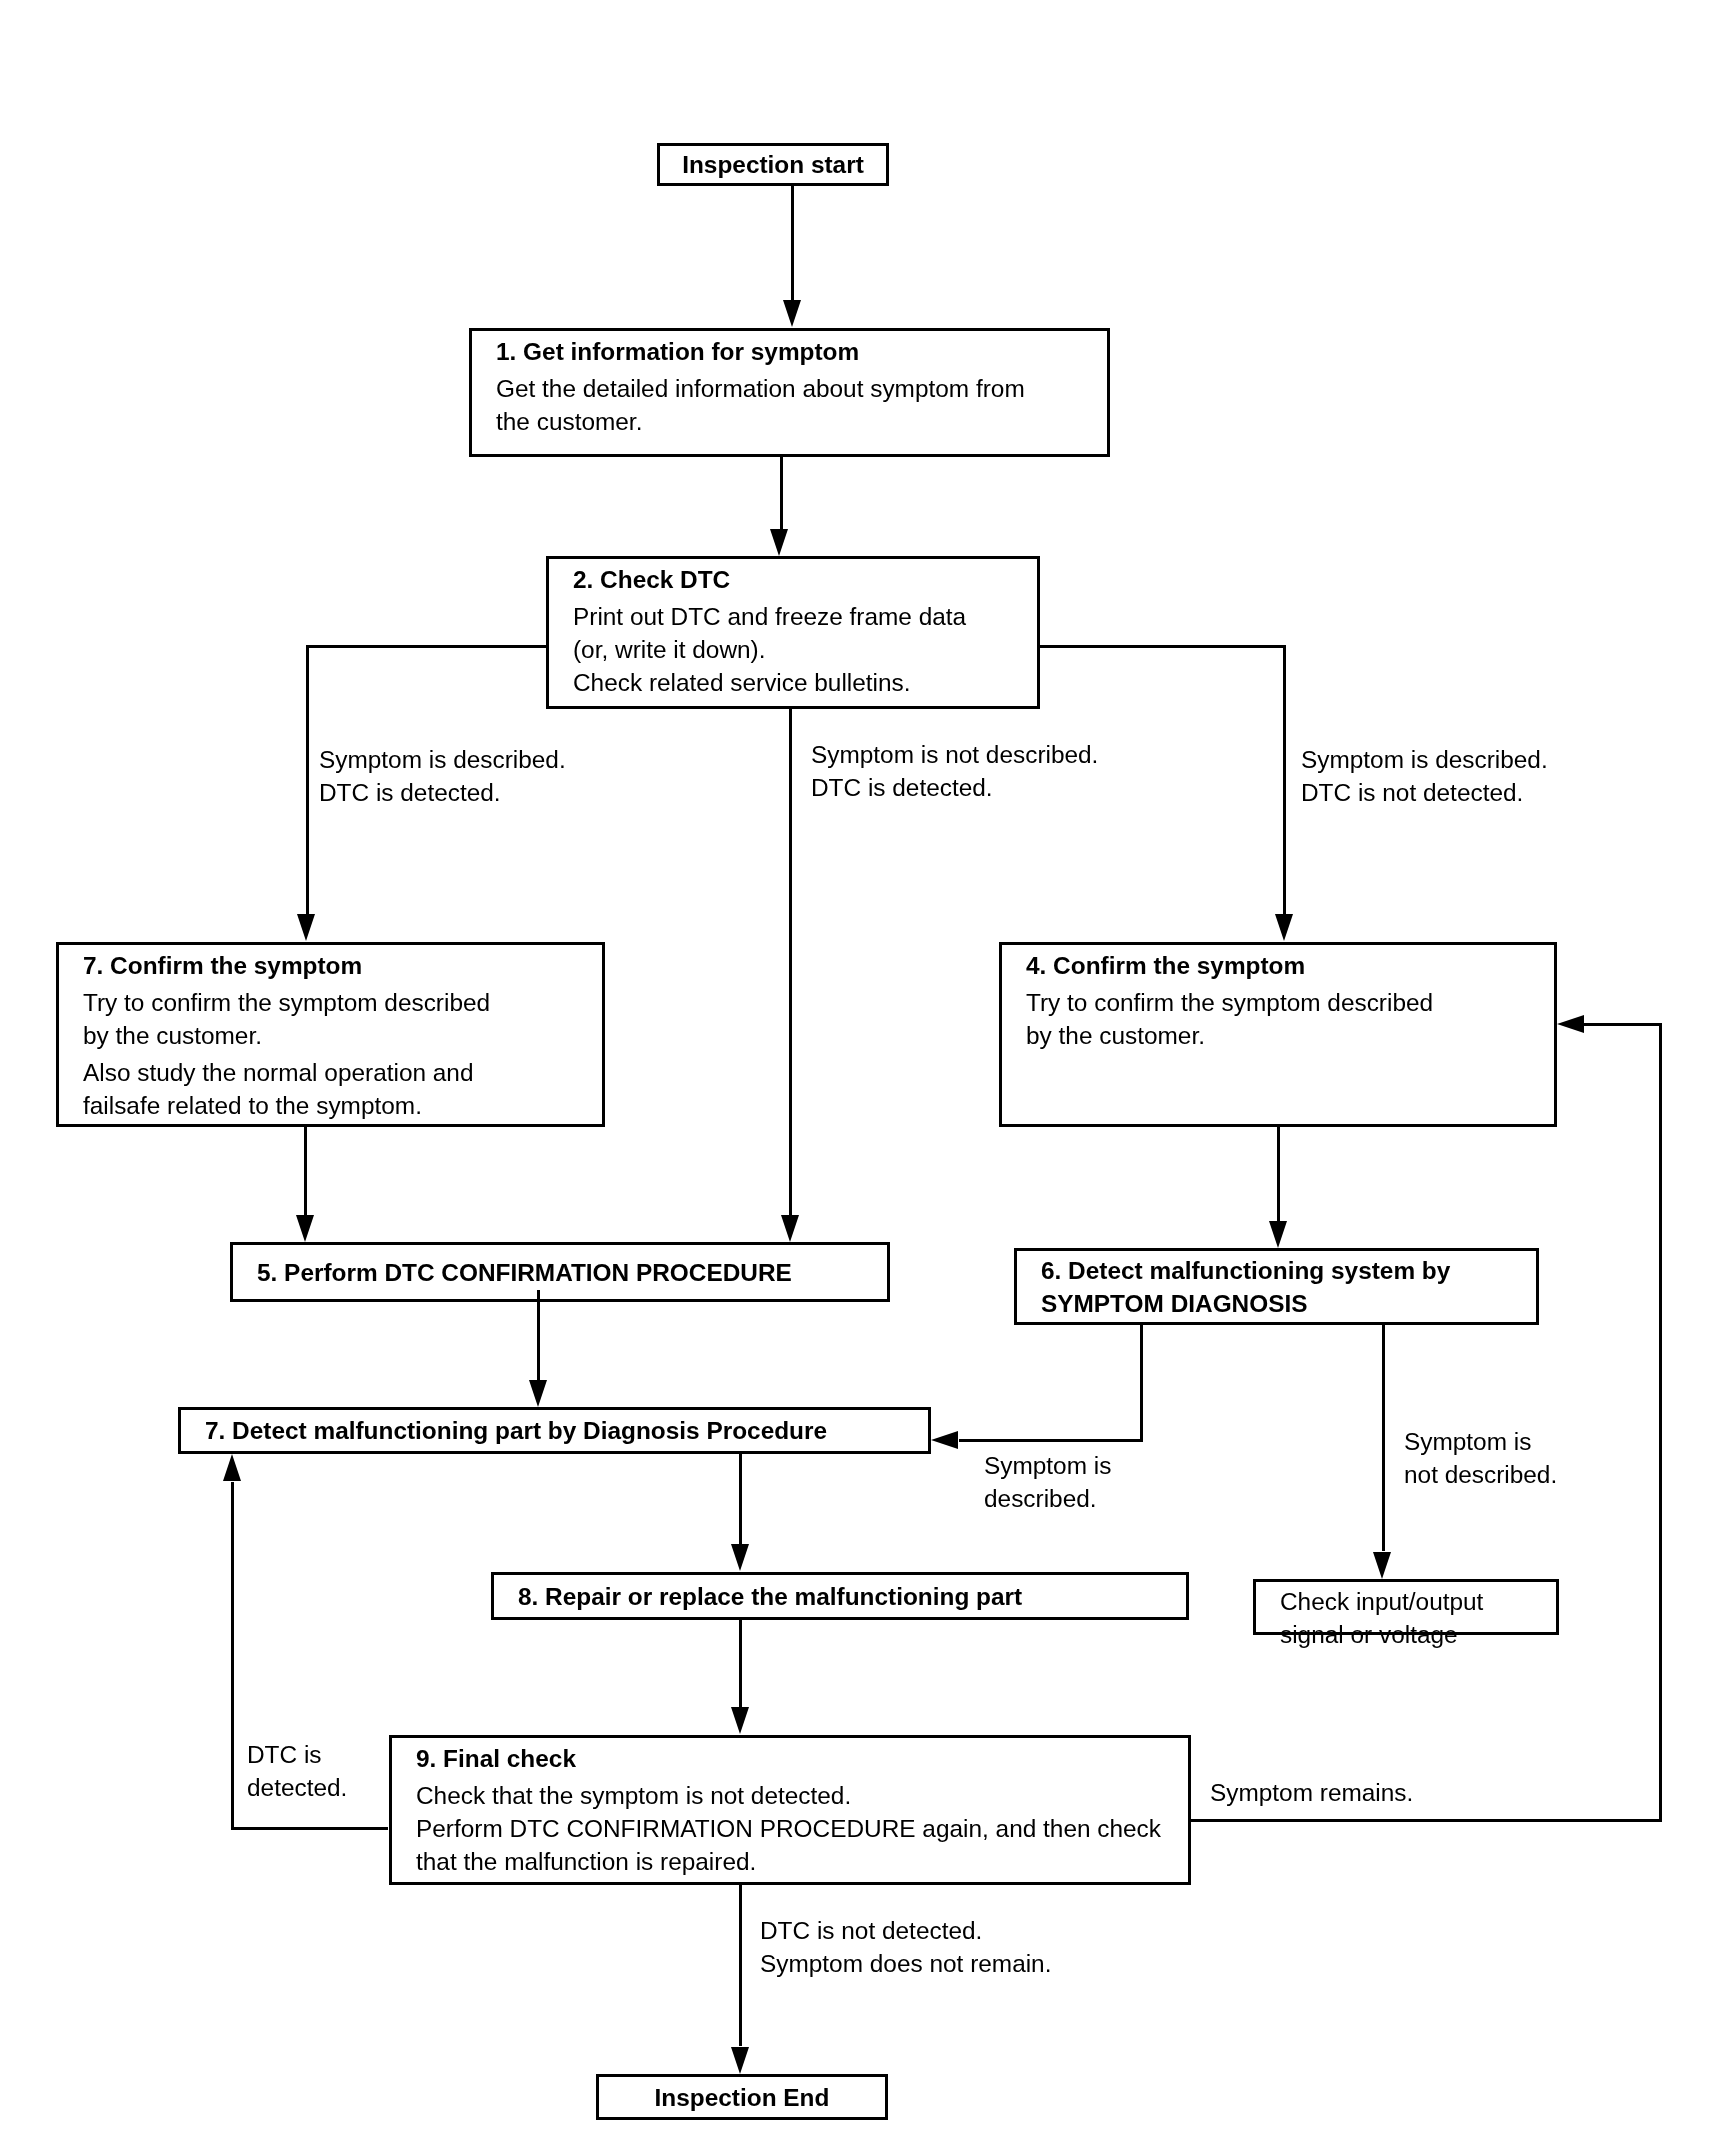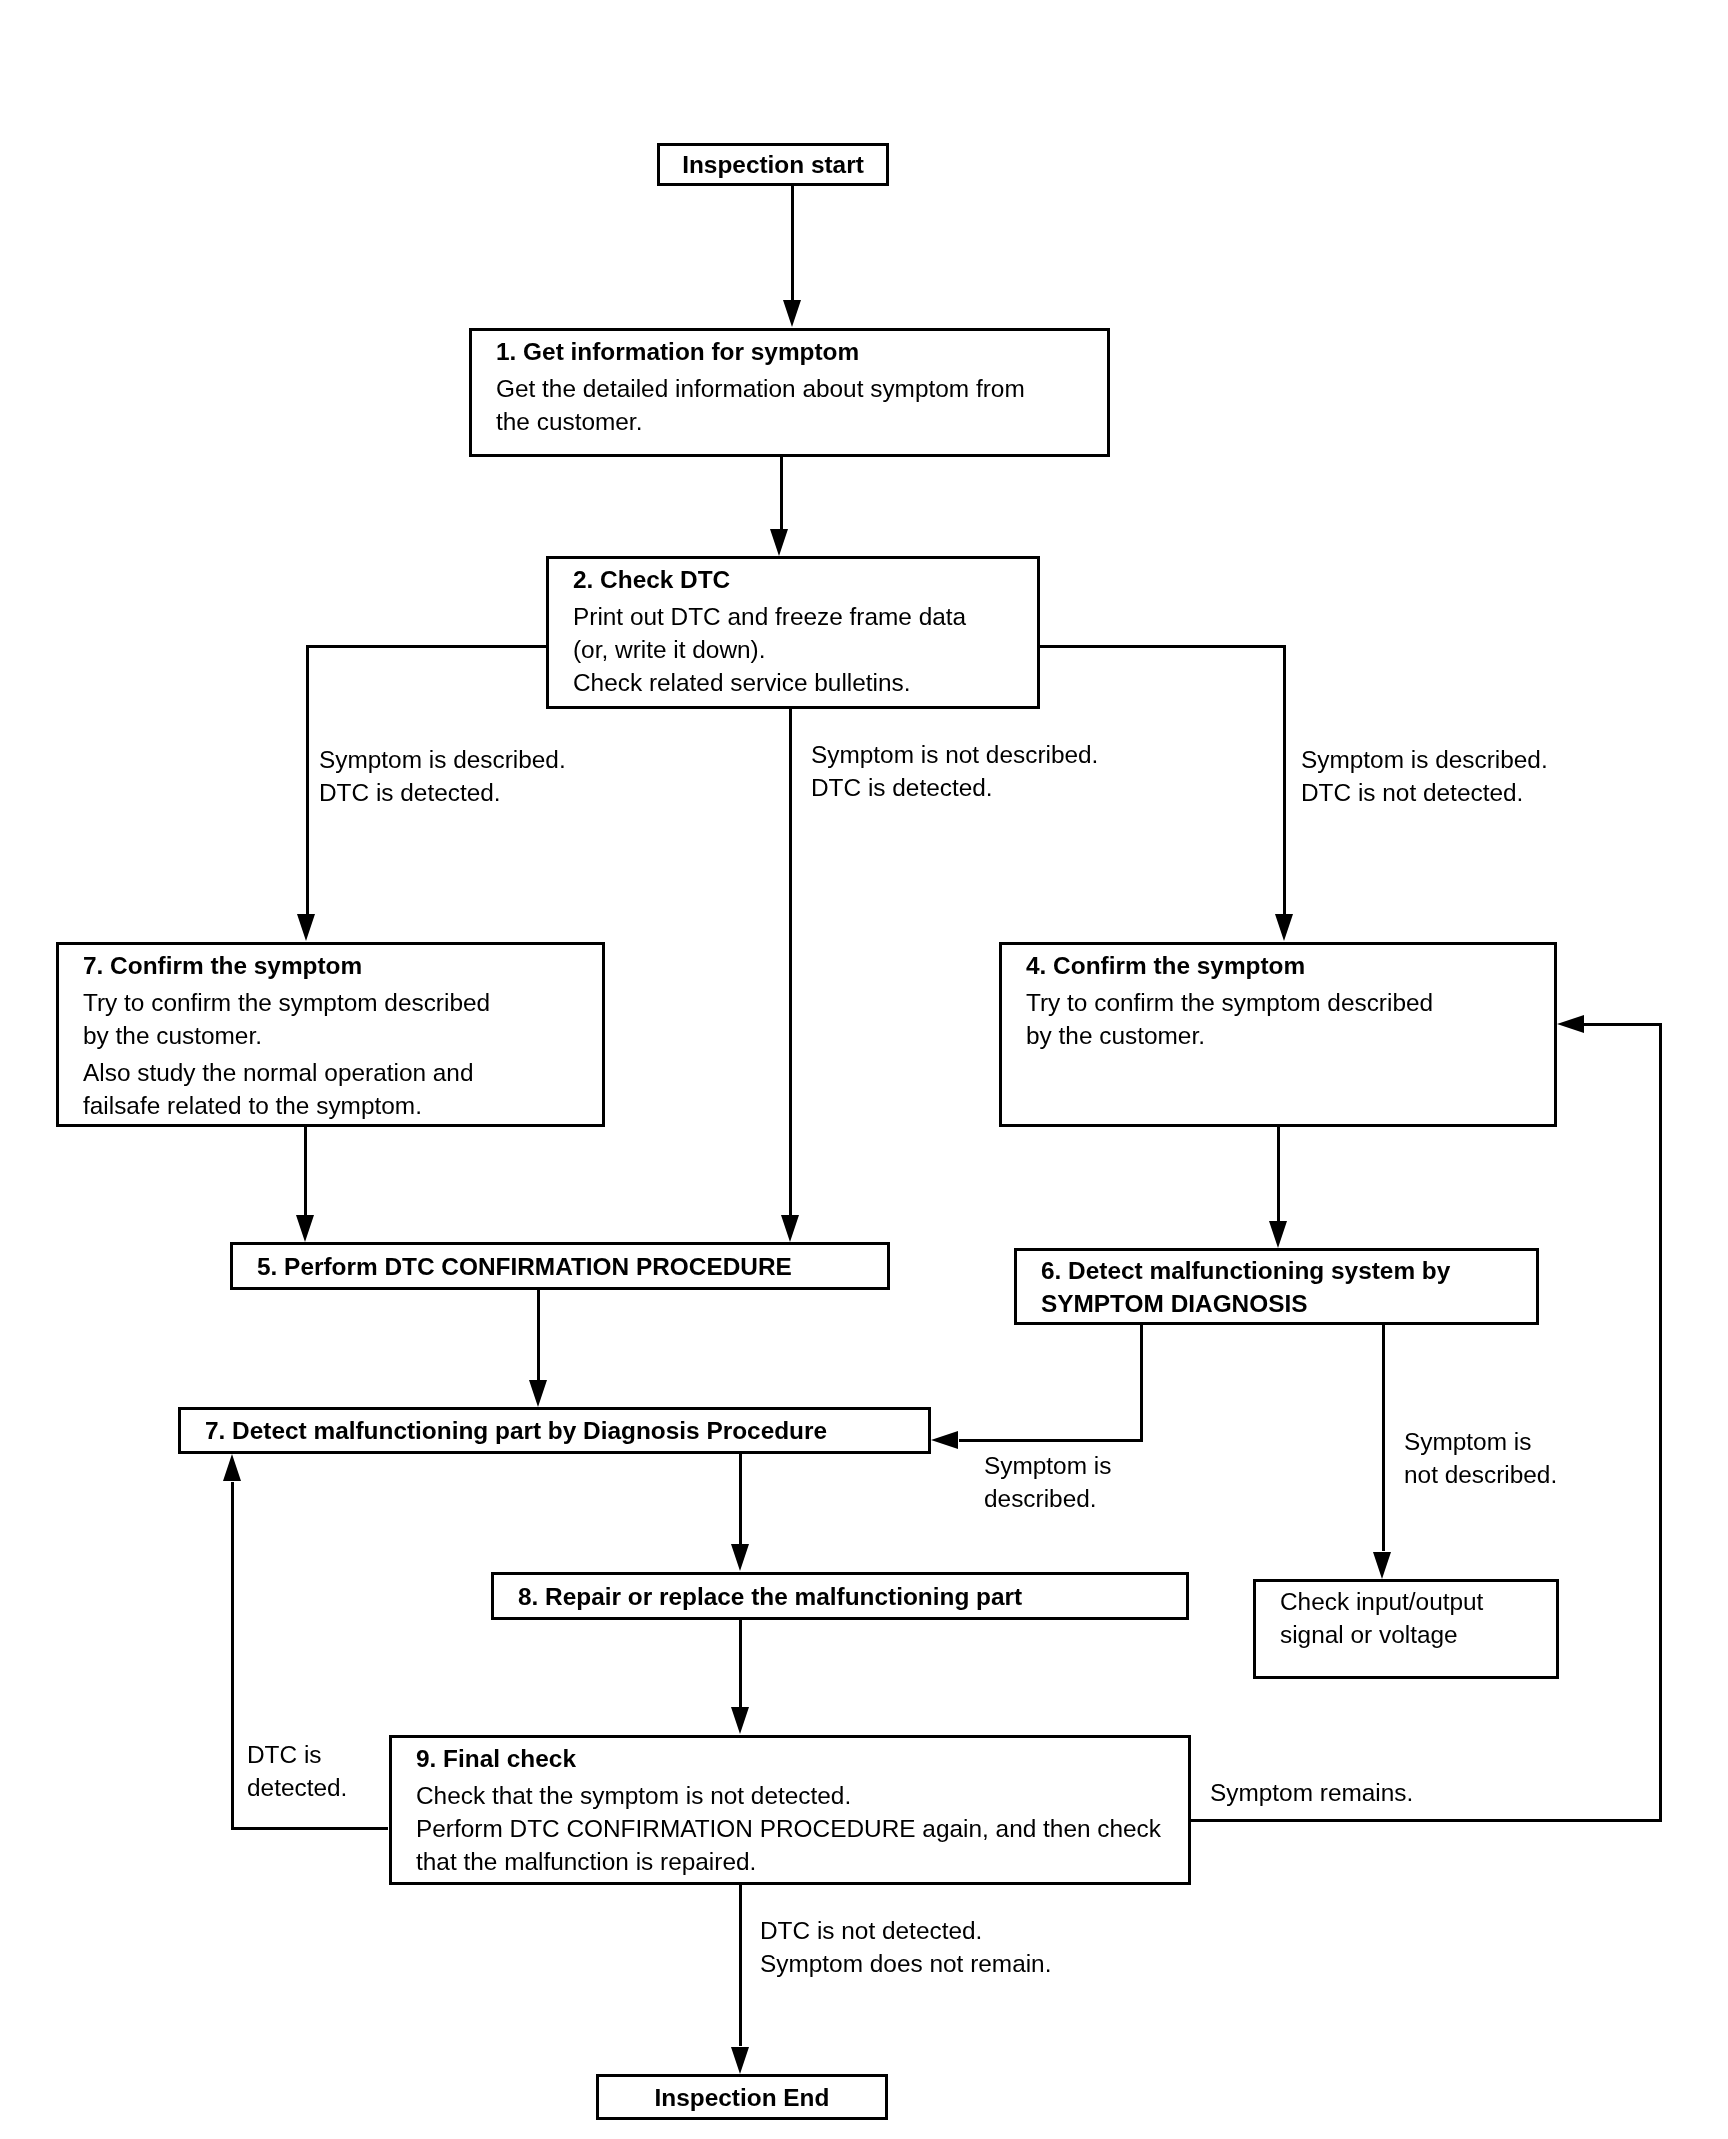--- a/index.html
+++ b/index.html
@@ -102,38 +102,38 @@
     <div class="box-line gap-before">Also study the normal operation and</div>
     <div class="box-line">failsafe related to the symptom.</div>
   </div>
 
   <div class="box" style="left:999px; top:942px; width:558px; height:185px;">
     <div class="box-title">4. Confirm the symptom</div>
     <div class="box-line">Try to confirm the symptom described</div>
     <div class="box-line">by the customer.</div>
   </div>
 
-  <div class="box vcenter bold" style="left:230px; top:1242px; width:660px; height:48px;">
+  <div class="box vcenter bold" style="left:230px; top:1242px; width:660px; height:60px;">
     <span>5. Perform DTC CONFIRMATION PROCEDURE</span>
   </div>
 
   <div class="box bold pad-sm" style="left:1014px; top:1248px; width:525px; height:77px; line-height:33px;">
     <div>6. Detect malfunctioning system by</div>
     <div>SYMPTOM DIAGNOSIS</div>
   </div>
 
   <div class="box vcenter bold" style="left:178px; top:1407px; width:753px; height:47px;">
     <span>7. Detect malfunctioning part by Diagnosis Procedure</span>
   </div>
 
   <div class="box vcenter bold" style="left:491px; top:1572px; width:698px; height:48px;">
     <span>8. Repair or replace the malfunctioning part</span>
   </div>
 
-  <div class="box pad-sm" style="left:1253px; top:1579px; width:306px; height:100px; line-height:33px;">
+  <div class="box pad-sm" style="left:1253px; top:1579px; width:306px; height:56px; line-height:33px;">
     <div>Check input/output</div>
     <div>signal or voltage</div>
   </div>
 
   <div class="box" style="left:389px; top:1735px; width:802px; height:150px;">
     <div class="box-title">9. Final check</div>
     <div class="box-line">Check that the symptom is not detected.</div>
     <div class="box-line">Perform DTC CONFIRMATION PROCEDURE again, and then check</div>
     <div class="box-line">that the malfunction is repaired.</div>
   </div>

